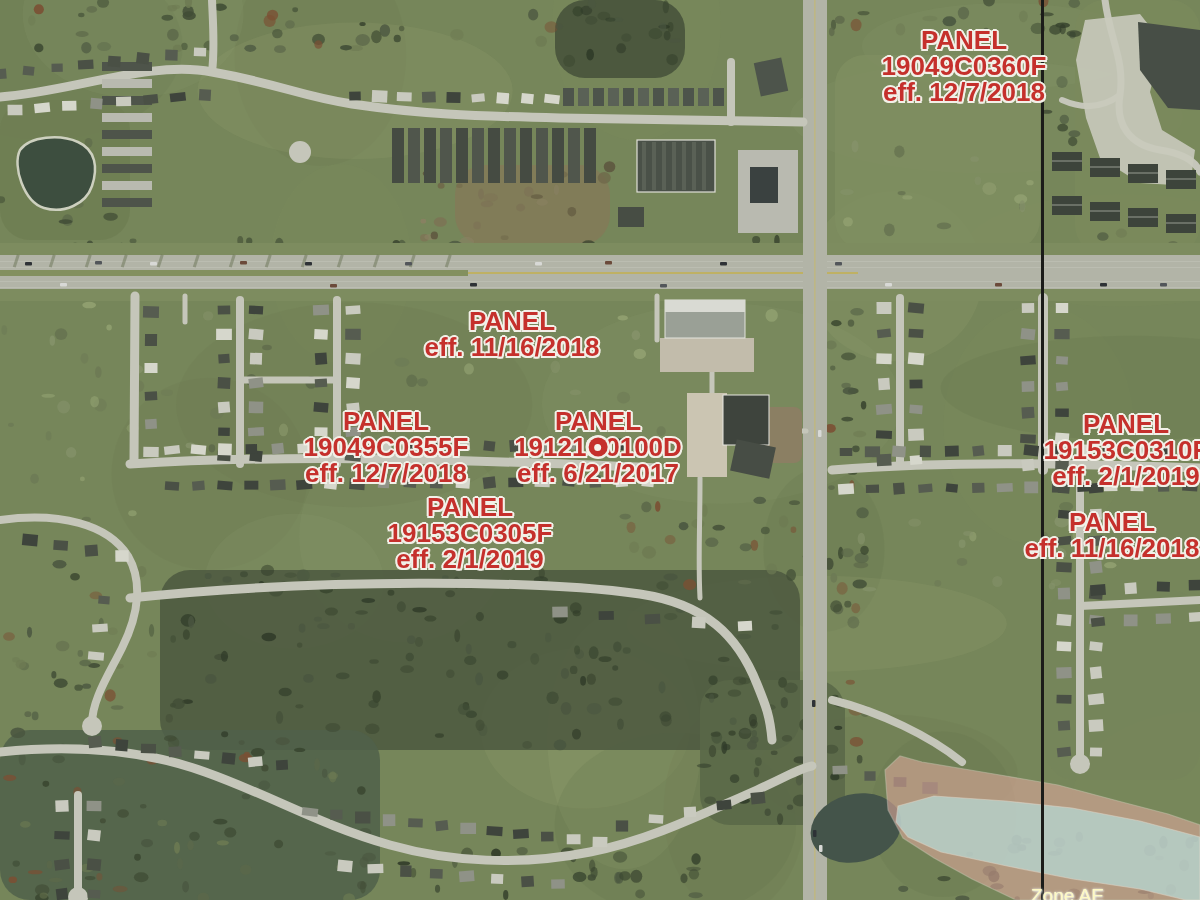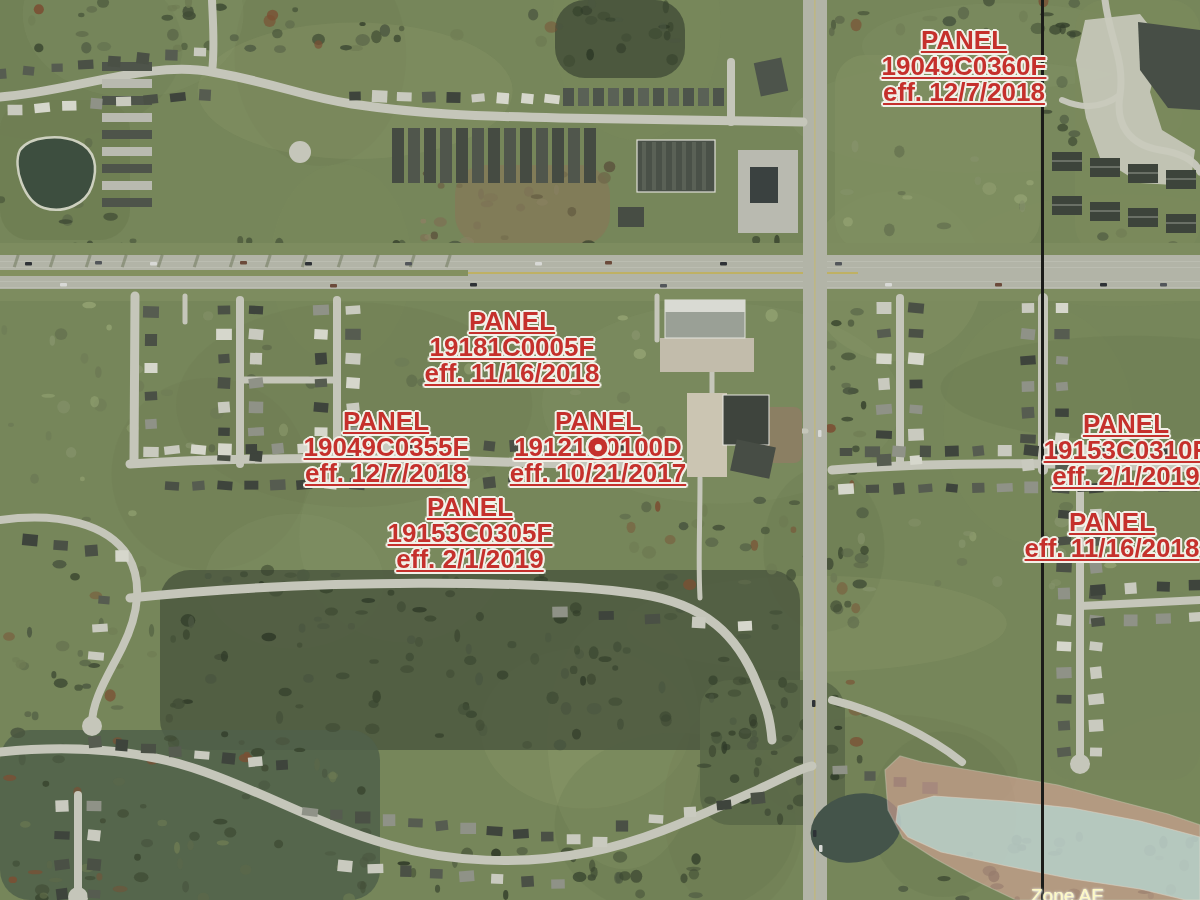--- a/index.html
+++ b/index.html
@@ -6,21 +6,21 @@
   .map{position:relative;width:1200px;height:900px;overflow:hidden;background:#76865a;
        font-family:"Liberation Sans",sans-serif;}
   .map svg.terrain{position:absolute;left:0;top:0;z-index:1;}
   .boundary-line{position:absolute;top:0;width:3px;height:900px;background:#1b1c19;z-index:20;}
   .zone-label{position:absolute;z-index:25;font:400 19px/22px "Liberation Sans",sans-serif;
       color:#fef9c3;white-space:nowrap;
       text-shadow:0 0 3px rgba(238,242,238,.95),0 0 1px rgba(238,242,238,.9),1px 1px 2px rgba(238,242,238,.8);margin-top:44px;}
   .panel-label{position:absolute;transform:translateX(-50%);z-index:30;text-align:center;
       font:bold 26px/26px "Liberation Sans",sans-serif;color:#c5302c;white-space:nowrap;
       text-shadow:2px 0 0 #f2f0e8,-2px 0 0 #f2f0e8,0 2px 0 #f2f0e8,0 -2px 0 #f2f0e8,
-        1.5px 1.5px 0 #f2f0e8,-1.5px 1.5px 0 #f2f0e8,1.5px -1.5px 0 #f2f0e8,-1.5px -1.5px 0 #f2f0e8;text-decoration:underline;}
+        1.5px 1.5px 0 #f2f0e8,-1.5px 1.5px 0 #f2f0e8,1.5px -1.5px 0 #f2f0e8,-1.5px -1.5px 0 #f2f0e8;}
   .panel-marker{position:absolute;left:50%;top:39px;width:19px;height:19px;
       transform:translate(-50%,-50%);border-radius:50%;background:#c5302c;
       box-shadow:0 0 0 2.5px #f2f0e8;display:none;}
   .panel-marker::after{content:"";position:absolute;left:50%;top:50%;width:7px;height:7px;
       transform:translate(-50%,-50%);border-radius:50%;background:#f5f3ec;}
 </style>
 </head>
 <body>
 
 <div class="map">
@@ -1089,34 +1089,33 @@
 
   <div id="labels">
       <div class="panel-label" style="left: 964px; top: 27px;">
       <div class="pl-word">PANEL</div>
       <div class="pl-num">19049C0360F</div>
       <div class="pl-eff">eff. 12/7/2018</div>
 
     </div>
       <div class="panel-label" style="left: 512px; top: 308px;">
       <div class="pl-word">PANEL</div>
-      <div class="pl-num">19181C0005F</div>
       <div class="pl-eff">eff. 11/16/2018</div>
 
     </div>
       <div class="panel-label" style="left: 386px; top: 408px;">
       <div class="pl-word">PANEL</div>
       <div class="pl-num">19049C0355F</div>
       <div class="pl-eff">eff. 12/7/2018</div>
 
     </div>
       <div class="panel-label" style="left: 598px; top: 408px;">
       <div class="pl-word">PANEL</div>
       <div class="pl-num">19121C0100D</div>
-      <div class="pl-eff">eff. 10/21/2017</div>
+      <div class="pl-eff">eff. 6/21/2017</div>
       <span class="panel-marker" style="display: block;"></span>
     </div>
       <div class="panel-label" style="left: 1126px; top: 411px;">
       <div class="pl-word">PANEL</div>
       <div class="pl-num">19153C0310F</div>
       <div class="pl-eff">eff. 2/1/2019</div>
 
     </div>
       <div class="panel-label" style="left: 470px; top: 494px;">
       <div class="pl-word">PANEL</div>

